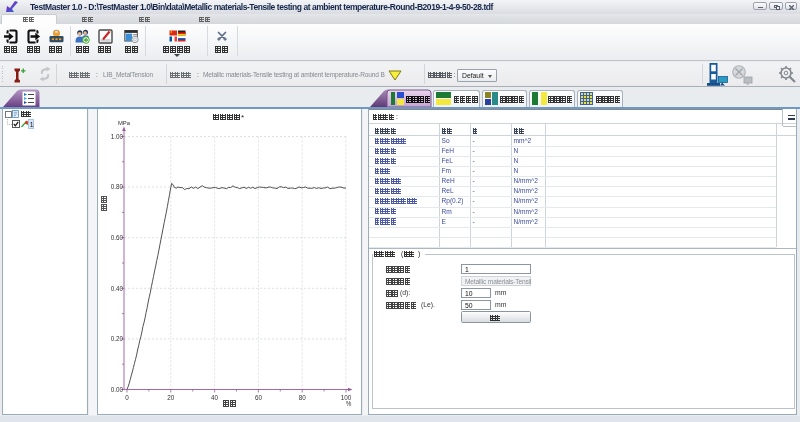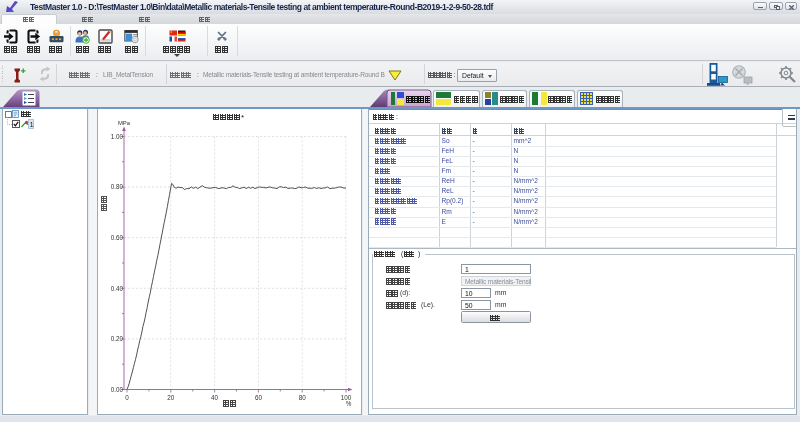--- a/index.html
+++ b/index.html
@@ -26,21 +26,21 @@
 <svg class="a" style="left:5px;top:1px" width="17" height="12" viewBox="0 0 17 12">
  <defs>
       <linearGradient id="lg" x1="0" y1="0" x2="1" y2="1">
         <stop offset="0" stop-color="#8a2d9e"></stop>
         <stop offset=".5" stop-color="#5b43c9"></stop>
         <stop offset="1" stop-color="#1f7ae0"></stop>
       </linearGradient>
     </defs>
  <path d="M10 0 L5 7 L2 5 L1 11 L9 11 L7 8 L13 1 Z" fill="url(#lg)"></path>
 </svg>
-<div class="a" style="left:30px;top:2px;font-size:8.5px;font-weight:bold;color:#15264a;letter-spacing:-0.45px">TestMaster 1.0 - D:\TestMaster 1.0\Bin\data\Metallic materials-Tensile testing at ambient temperature-Round-B2019-1-2-9-50-28.tdf</div>
+<div class="a" style="left:30px;top:2px;font-size:8.5px;font-weight:bold;color:#15264a;letter-spacing:-0.45px">TestMaster 1.0 - D:\TestMaster 1.0\Bin\data\Metallic materials-Tensile testing at ambient temperature-Round-B2019-1-4-9-50-28.tdf</div>
 
 <div class="a" style="left:753px;top:2px;width:14px;height:8px;border:1px solid #9aa2ae;border-radius:2px;background:linear-gradient(#fbfcfd,#dfe2e6)">
     <div class="a" style="left:4px;top:4px;width:5px;height:1.4px;background:#5a6270"></div>
   </div>
 <div class="a" style="left:769px;top:2px;width:14px;height:8px;border:1px solid #9aa2ae;border-radius:2px;background:linear-gradient(#fbfcfd,#dfe2e6)">
     <div class="a" style="left:4px;top:1.5px;width:4px;height:3.5px;border:1px solid #5a6270"></div>
     <div class="a" style="left:6px;top:3px;width:4px;height:3.5px;border:1px solid #5a6270;background:#eef0f3"></div>
   </div>
 <div class="a" style="left:785px;top:2px;width:12px;height:8px;border:1px solid #9aa2ae;border-radius:2px;background:linear-gradient(#fbfcfd,#dfe2e6)">
     <svg class="a" style="left:3px;top:1.5px" width="5" height="5">

